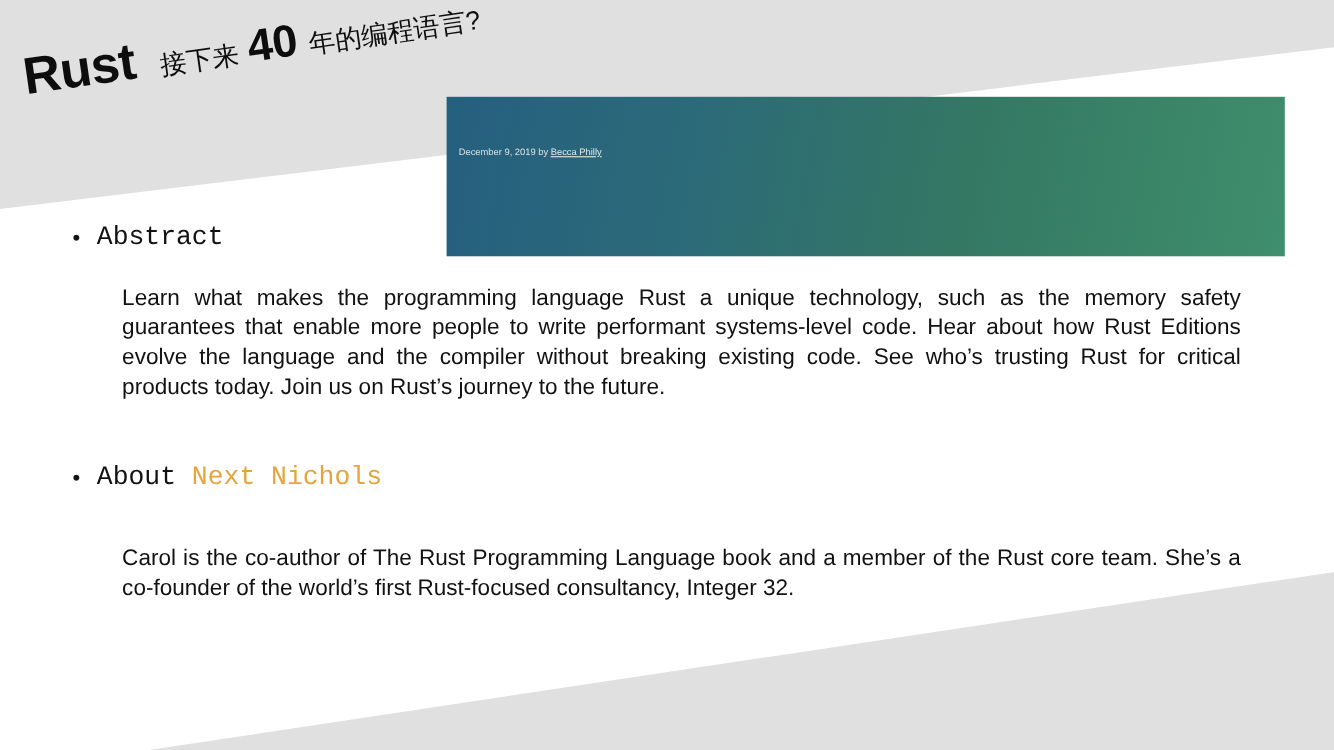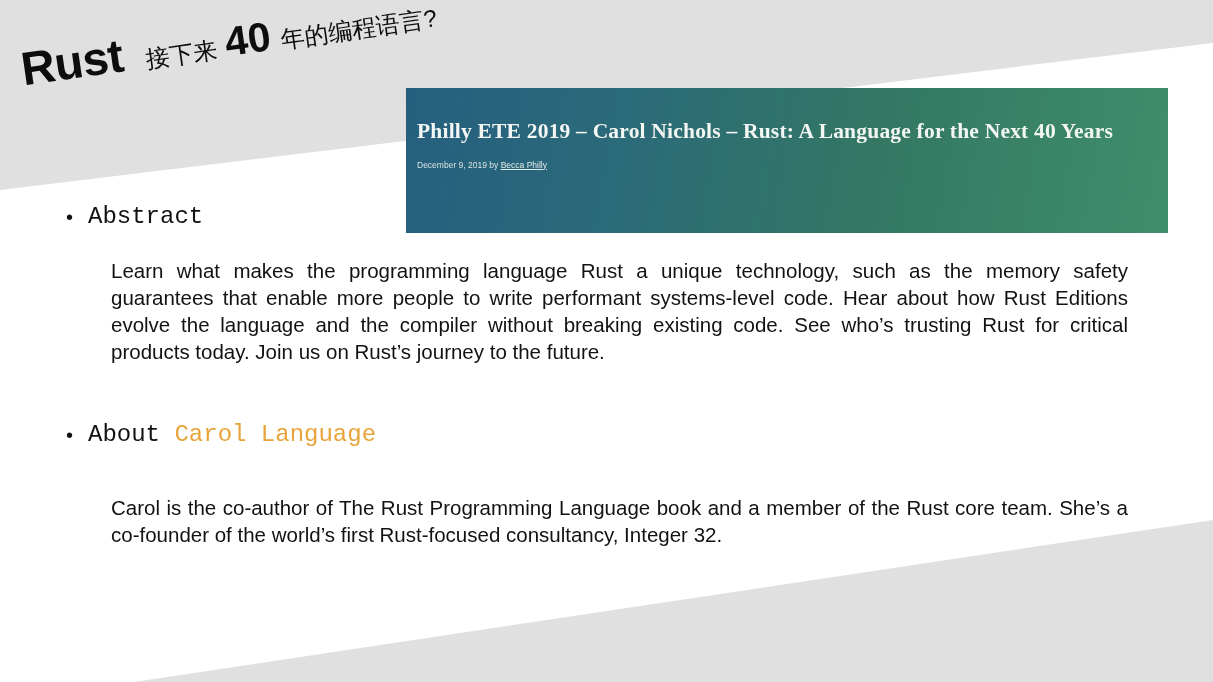--- a/index.html
+++ b/index.html
@@ -149,33 +149,32 @@
   </svg>
 
   <div class="title-block">
     <span class="title-main">Rust</span>
     <span class="title-sub-cn">接下来</span>
     <span class="title-num">40</span>
     <span class="title-tail-cn">年的编程语言?</span>
   </div>
 
   <div class="article-card">
-    <div class="article-title">Philly ETE 2019 – Carol Nichols – Rust: A Language for the Next 40 Years</div>
     <div class="article-meta">
       <div>
         <span>December 9, 2019 by </span><span class="lnk">Becca Philly</span>
       </div>
     </div>
   </div>
 
   <div class="bullet-row" id="abstract-bullet">
     <span class="bullet-dot">•</span>
     <span class="bullet-head">Abstract</span>
   </div>
   <div class="para" id="abstract-text">Learn what makes the programming language Rust a unique technology, such as the memory safety guarantees that enable more people to write performant systems-level code. Hear about how Rust Editions evolve the language and the compiler without breaking existing code. See who’s trusting Rust for critical products today. Join us on Rust’s journey to the future.</div>
 
   <div class="bullet-row" id="about-bullet">
     <span class="bullet-dot">•</span>
-    <span class="bullet-head"><span>About </span><span class="accent">Carol Language</span></span>
+    <span class="bullet-head"><span>About </span><span class="accent">Next Nichols</span></span>
   </div>
   <div class="para" id="about-text">Carol is the co-author of The Rust Programming Language book and a member of the Rust core team. She’s a co-founder of the world’s first Rust-focused consultancy, Integer 32.</div>
 
 </div>
 
 </body></html>

